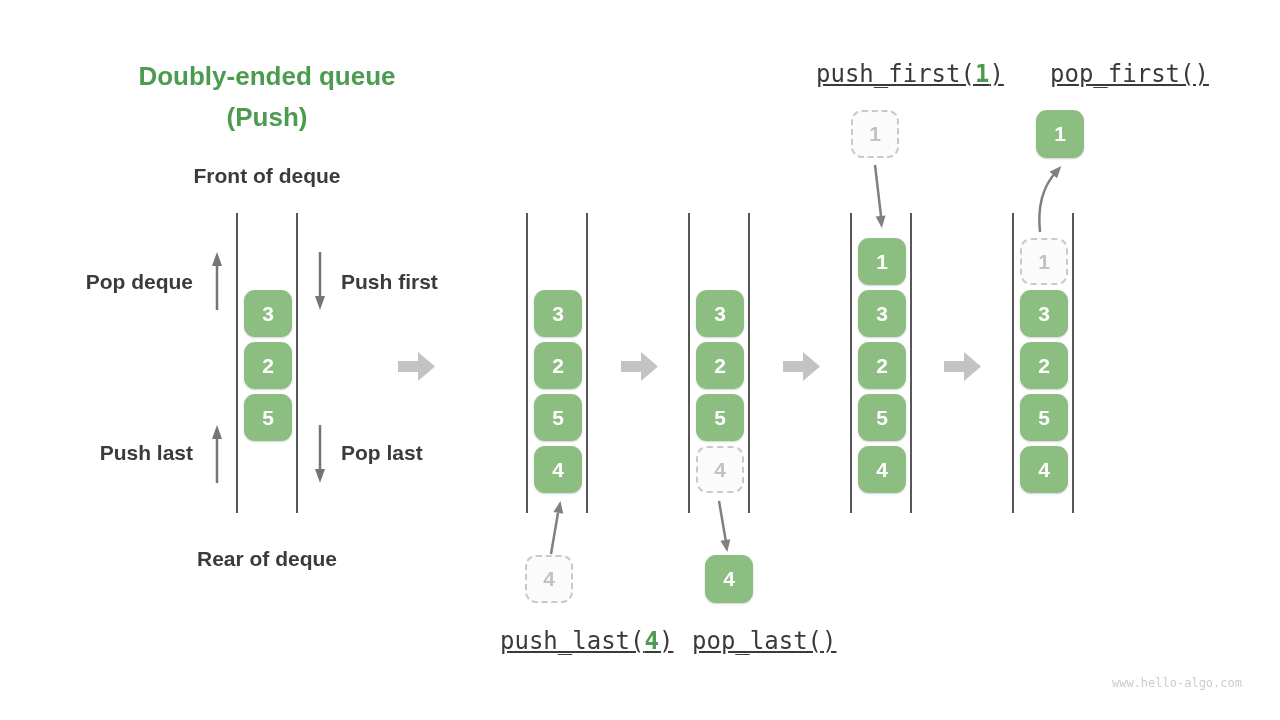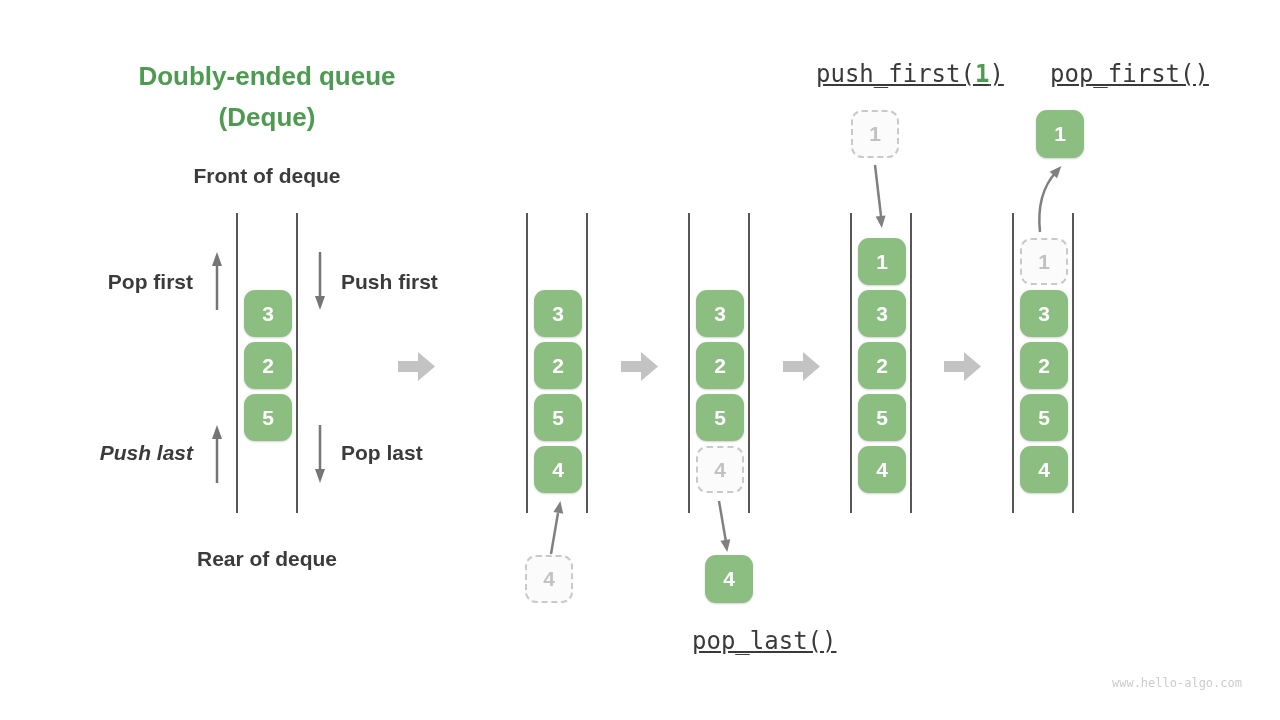--- a/index.html
+++ b/index.html
@@ -35,29 +35,29 @@
 
   svg{position:absolute;display:block;}
 </style>
 </head>
 <body>
 
 <div id="canvas">
 
   <div class="title">
     <div>Doubly-ended queue</div>
-    <div>(Deque)</div>
+    <div>(Push)</div>
   </div>
 
   <div class="side-label" style="left:147px;top:164px;width:240px;text-align:center;">Front of deque</div>
   <div class="side-label" style="left:147px;top:547px;width:240px;text-align:center;">Rear of deque</div>
 
-  <div class="side-label" style="left:80px;top:270px;width:113px;text-align:right;">Pop first</div>
+  <div class="side-label" style="left:80px;top:270px;width:113px;text-align:right;">Pop deque</div>
   <div class="side-label" style="left:341px;top:270px;width:130px;">Push first</div>
-  <div class="side-label" style="left:80px;top:441px;width:113px;text-align:right;font-style:italic;">Push last</div>
+  <div class="side-label" style="left:80px;top:441px;width:113px;text-align:right;">Push last</div>
   <div class="side-label" style="left:341px;top:441px;width:130px;">Pop last</div>
 
   <svg style="left:209px;top:250px;" width="16" height="62" viewBox="0 0 16 62">
     <line x1="8" y1="60" x2="8" y2="14" stroke="#757575" stroke-width="2.5"></line>
     <polygon points="8,2 3,16 13,16" fill="#757575"></polygon>
   </svg>
   <svg style="left:312px;top:250px;" width="16" height="62" viewBox="0 0 16 62">
     <line x1="8" y1="2" x2="8" y2="48" stroke="#757575" stroke-width="2.5"></line>
     <polygon points="8,60 3,46 13,46" fill="#757575"></polygon>
   </svg>
@@ -144,17 +144,20 @@
     <path d="M 10,72 Q 6,34 26,12" stroke="#808080" stroke-width="2.5" fill="none"></path>
     <g transform="rotate(42 26 12)">
         <polygon points="26,4 21,16 31,16" fill="#808080"></polygon>
       </g>
   </svg>
 
   <div class="code" style="left:816px;top:60px;width:202px;">
     <span>push_first(</span><span class="arg">1</span><span>)</span>
   </div>
   <div class="code" style="left:1025px;top:60px;width:170px;margin-left:25px;">pop_first()</div>
+  <div class="code" style="left:500px;top:627px;width:190px;">
+    <span>push_last(</span><span class="arg">4</span><span>)</span>
+  </div>
   <div class="code" style="left:692px;top:627px;width:148px;">pop_last()</div>
 
   <div class="watermark">www.hello-algo.com</div>
 
 </div>
 
 </body></html>

